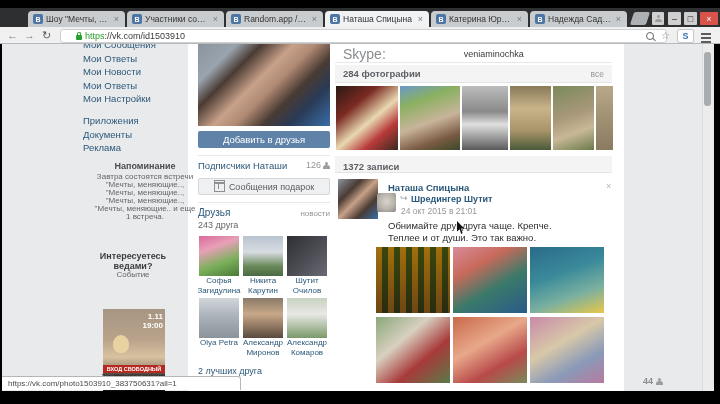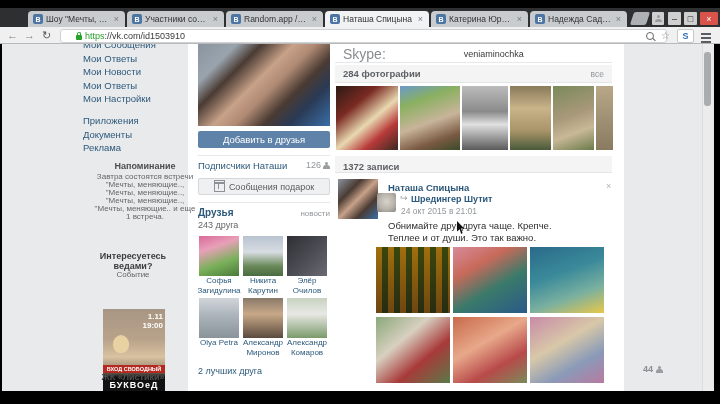--- a/index.html
+++ b/index.html
@@ -197,37 +197,37 @@
           <span>126</span>
           <span class="person"></span>
         </span>
     </div>
     <div class="graybtn abs" style="left:196px;top:134px;width:132px;height:17px;">
       <span class="gift"></span>
       <span>Сообщения подарок</span>
     </div>
 
     <div class="abs" style="left:196px;top:158px;width:132px;border-top:1px solid #e7e8ec;padding-top:4px;display:flex;justify-content:space-between;align-items:baseline;">
-      <span style="font-size:10px;font-weight:bold;color:#2b587a;cursor:pointer;">Друзья</span>
+      <span style="font-size:10px;font-weight:normal;color:#2b587a;cursor:pointer;">Друзья</span>
       <span style="font-size:8px;color:#93969a;cursor:pointer;">новости</span>
     </div>
     <div class="abs" style="left:196px;top:176px;font-size:9px;color:#656565;">243 друга</div>
 
     <div class="abs" style="left:195px;top:192px;width:135px;display:flex;flex-wrap:wrap;">
       <div class="cell">
         <div class="thumb40" style="background:linear-gradient(160deg,#d86a9a 0%,#e8a0b8 30%,#7ab05a 65%,#4a7a3a 100%);"></div>
         <div class="fname">Софья Загидулина</div>
       </div>
       <div class="cell">
         <div class="thumb40" style="background:linear-gradient(180deg,#b8c4d0 0%,#d8dce2 40%,#6a8a5a 75%,#4a6a42 100%);"></div>
         <div class="fname">Никита Карутин</div>
       </div>
       <div class="cell">
         <div class="thumb40" style="background:linear-gradient(135deg,#2e2e34 0%,#4a4a52 50%,#6a6a74 100%);"></div>
-        <div class="fname">Элёр Очилов</div>
+        <div class="fname">Шутит Очилов</div>
       </div>
       <div class="cell">
         <div class="thumb40" style="background:linear-gradient(180deg,#d2d6da 0%,#aab2ba 45%,#8a929a 100%);"></div>
         <div class="fname">Olya Petra</div>
       </div>
       <div class="cell">
         <div class="thumb40" style="background:linear-gradient(180deg,#8a7a6a 0%,#c8a888 40%,#5a4a3e 100%);"></div>
         <div class="fname">Александр Миронов</div>
       </div>
       <div class="cell">
@@ -273,24 +273,25 @@
 
     <div class="abs" style="left:374px;top:203px;width:232px;display:flex;flex-wrap:wrap;gap:4px 3px;">
       <div class="wimg" style="background:repeating-linear-gradient(90deg,#caa83a 0 6px,#4a6a3a 6px 12px),linear-gradient(180deg,#caa83a,#8a6a4a);background-blend-mode:multiply;"></div>
       <div class="wimg" style="background:linear-gradient(150deg,#d88a9a 0%,#c86a5a 30%,#3a7a6a 60%,#2a5a8a 100%);"></div>
       <div class="wimg" style="background:linear-gradient(160deg,#2a6a8a 0%,#3a8a9a 40%,#7ab0a0 70%,#e8c84a 100%);"></div>
       <div class="wimg" style="background:linear-gradient(140deg,#8aa87a 0%,#d8d0c0 35%,#a83a3a 65%,#5a7a4a 100%);"></div>
       <div class="wimg" style="background:linear-gradient(150deg,#c86a4a 0%,#e8a88a 40%,#b84a4a 70%,#7a8a5a 100%);"></div>
       <div class="wimg" style="background:linear-gradient(150deg,#c88aa8 0%,#d8c8a8 40%,#8a9ab8 70%,#b87aa0 100%);"></div>
     </div>
 
-    <div class="abs" style="left:641px;top:320px;display:flex;align-items:center;gap:3px;font-size:9px;color:#8a8d90;font-weight:bold;">
+    <div class="abs" style="left:641px;top:332px;display:flex;align-items:center;gap:3px;font-size:9px;color:#8a8d90;font-weight:bold;">
       <span>44</span>
       <span class="person"></span>
     </div>
 
     <div class="scroll">
       <div class="scrollthumb" style="top:8px;height:54px;"></div>
     </div>
 
+    <div class="statusbub">https://vk.com/photo1503910_383750631?all=1</div>
   </div>
 
 </div>
 
 </body></html>

